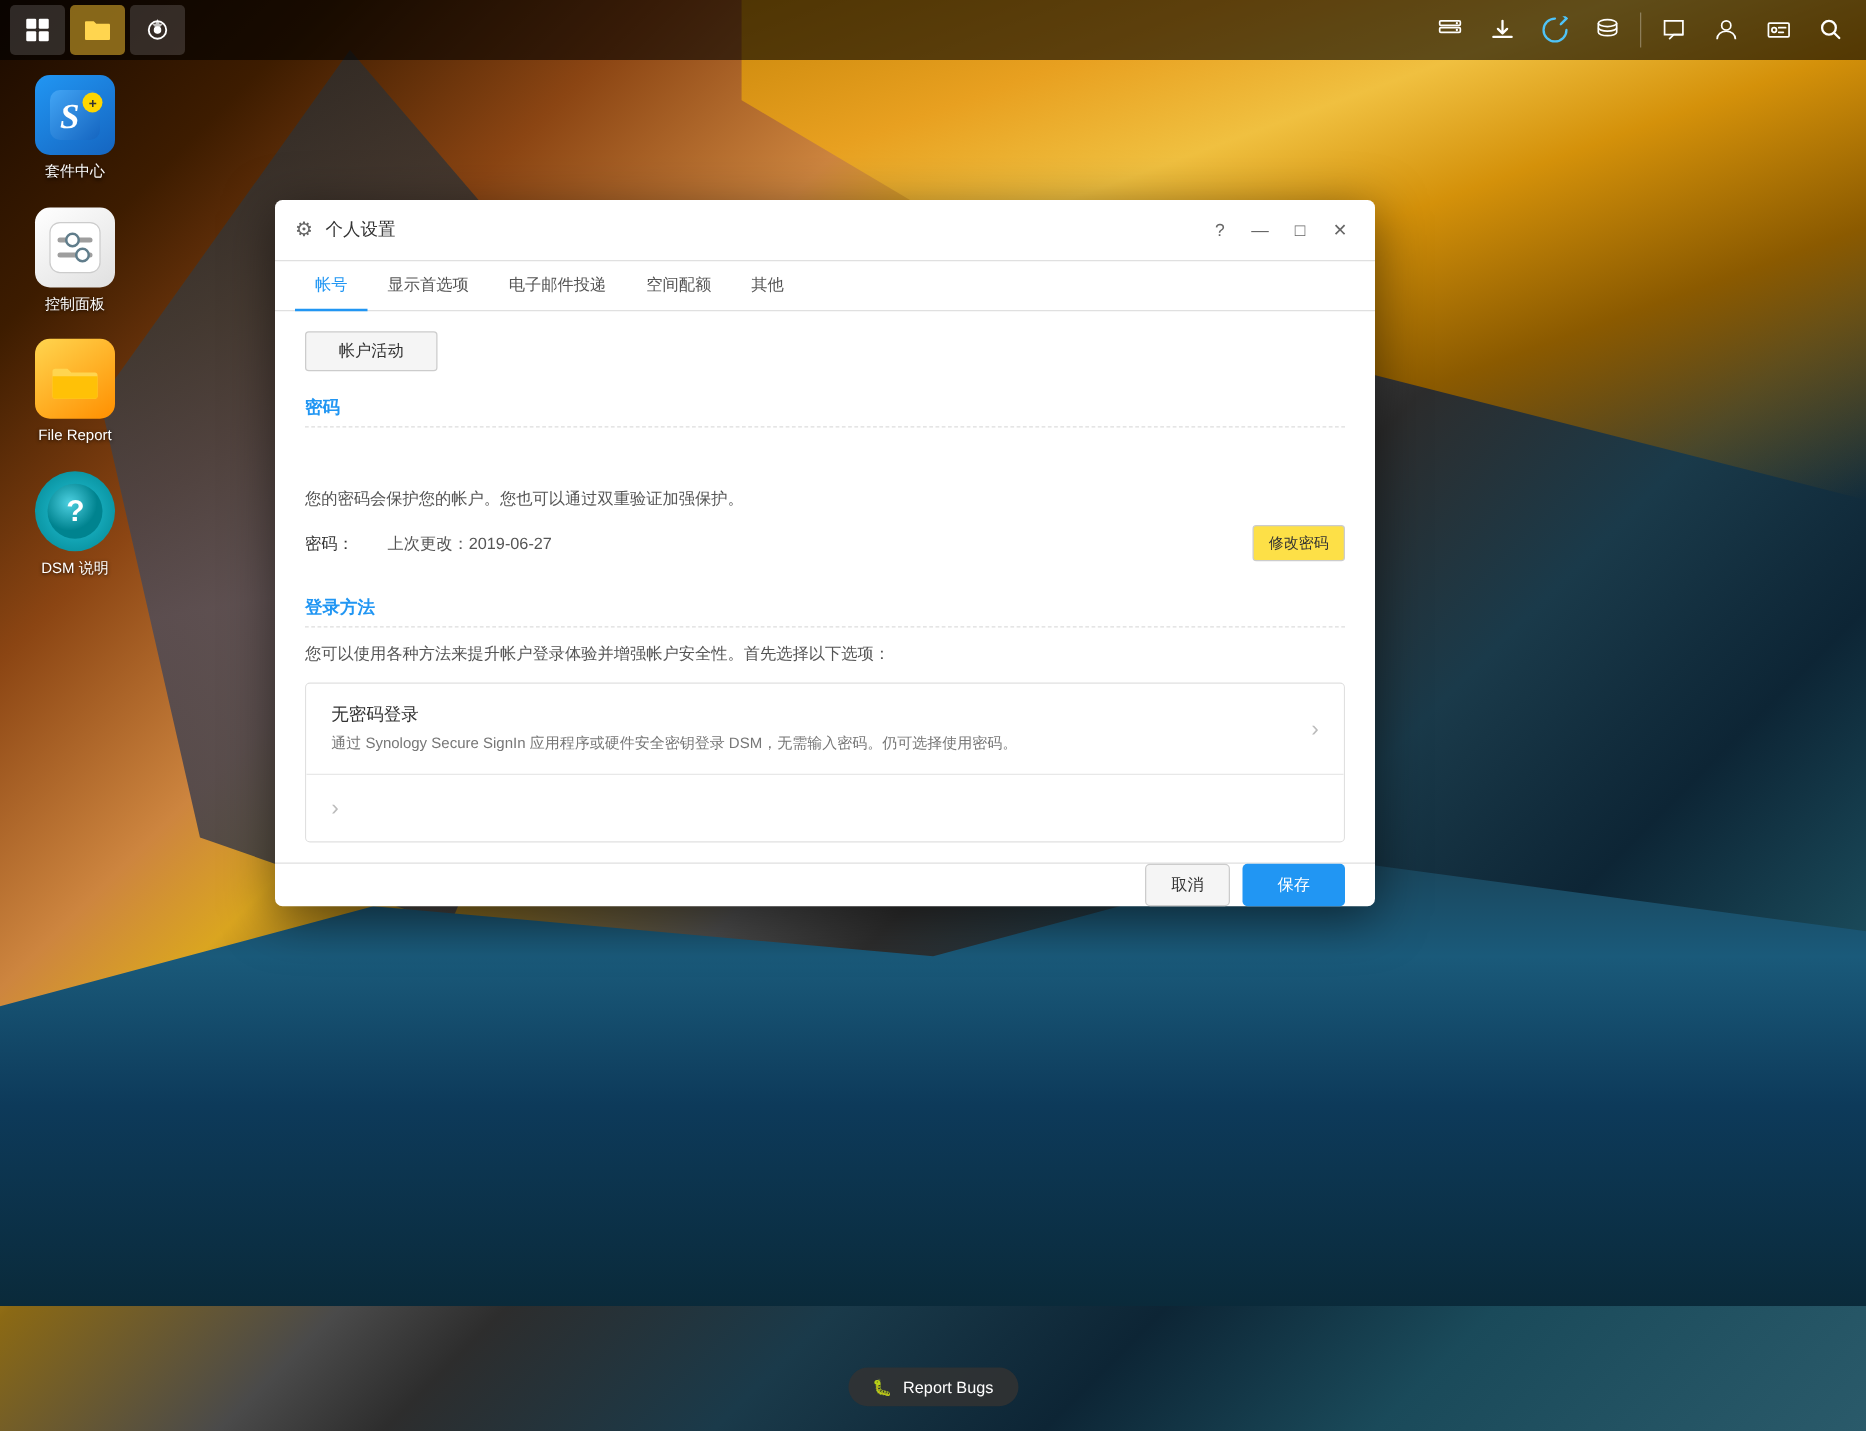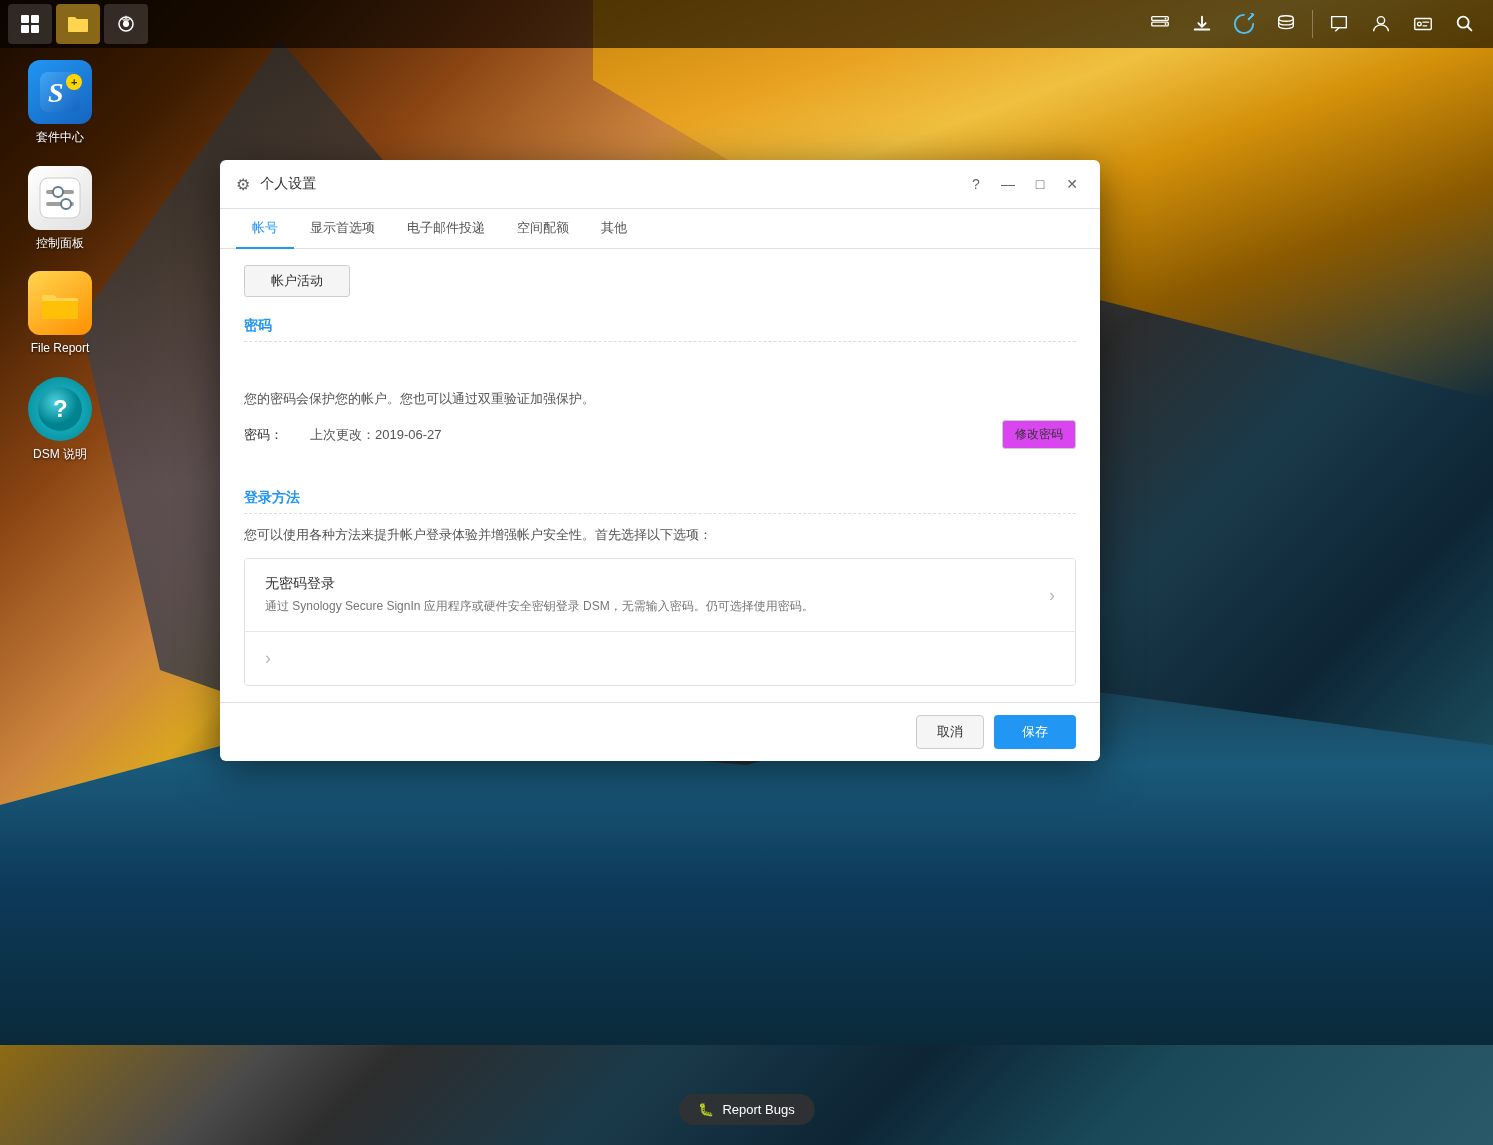--- a/index.html
+++ b/index.html
@@ -264,40 +264,40 @@
       font-size: 13px;
       color: #555;
       margin-bottom: 12px;
       margin-top: 48px;
     }
 
     .password-row {
       display: flex;
       align-items: center;
       gap: 16px;
-      margin-bottom: 40px;
+      margin-bottom: 28px;
     }
 
     .password-label {
       font-size: 13px;
       color: #333;
       min-width: 50px;
     }
 
     .password-date {
       font-size: 13px;
       color: #555;
       flex: 1;
     }
 
     .change-pwd-btn {
       padding: 5px 12px;
       border: 1px solid #ccc;
       border-radius: 3px;
-      background: #d946ef;
+      background: #fde047;
       font-size: 12px;
       color: #333;
       cursor: pointer;
     }
 
     
     .login-section-title {
       font-size: 14px;
       color: #2196F3;
       font-weight: bold;
@@ -354,21 +354,21 @@
 
     .login-card-arrow {
       color: #bbb;
       font-size: 18px;
     }
 
     
     .dialog-footer {
       display: flex;
       justify-content: flex-end;
-      padding: 12px 24px;
+      padding: 0 24px;
       gap: 10px;
       border-top: 1px solid #e0e0e0;
     }
 
     .btn-cancel {
       padding: 7px 20px;
       border: 1px solid #ccc;
       border-radius: 4px;
       background: #f5f5f5;
       font-size: 13px;

